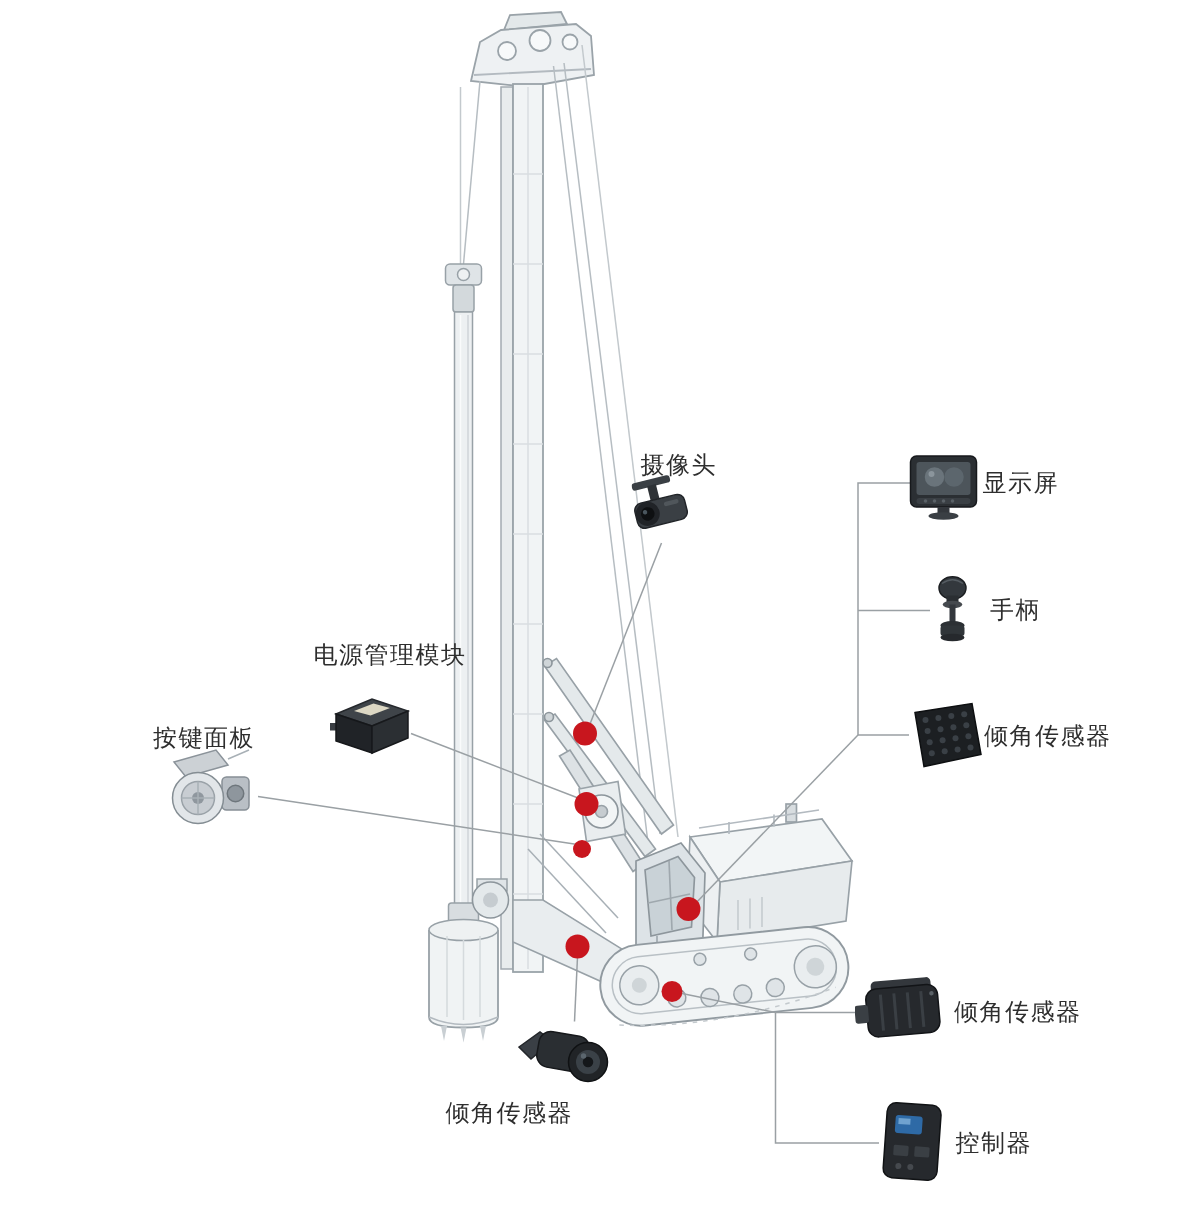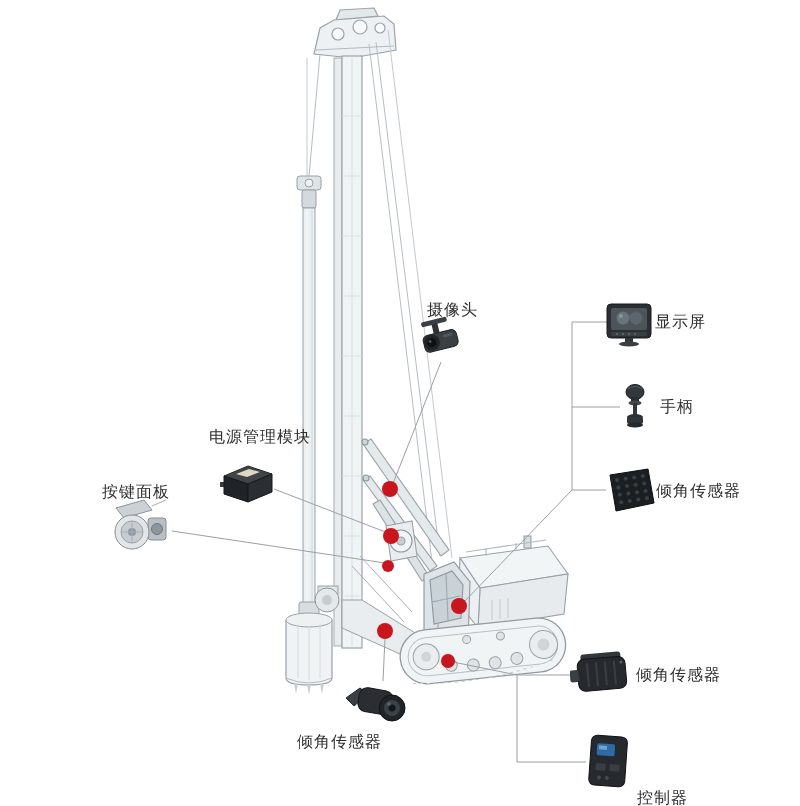--- a/index.html
+++ b/index.html
@@ -288,15 +288,15 @@
   <span class="label" style="left:656px;top:483px">倾角传感器</span>
 
   <span class="label" style="left:209px;top:429px">电源管理模块</span>
 
   <span class="label" style="left:102px;top:484px">按键面板</span>
 
   <span class="label" style="left:297px;top:734px">倾角传感器</span>
 
   <span class="label" style="left:636px;top:667px">倾角传感器</span>
 
-  <span class="label" style="left:637px;top:790px">控制器</span>
+  <span class="label" style="left:637px;top:754px">控制器</span>
 
 </div>
 
 </body></html>

